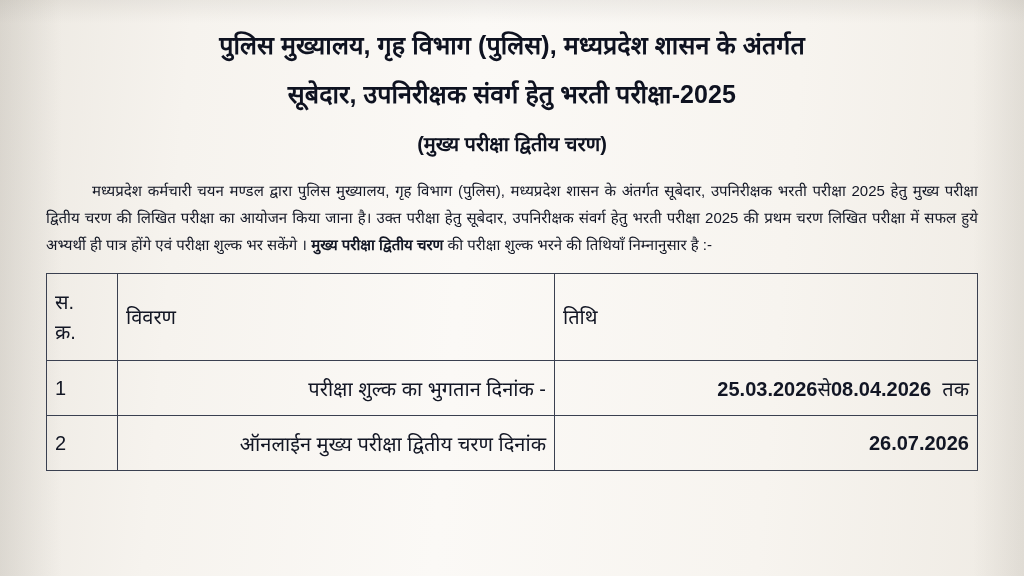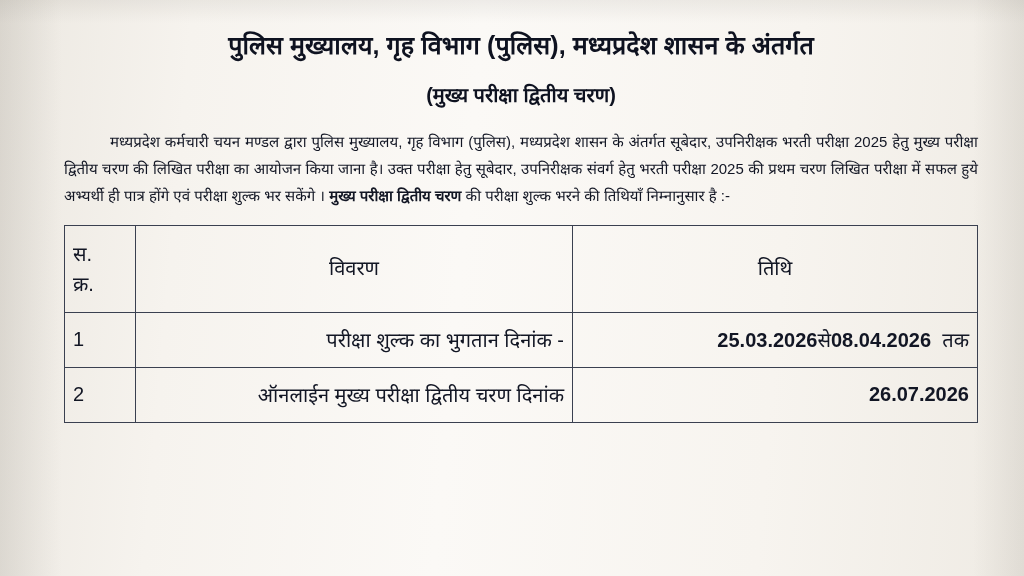--- a/index.html
+++ b/index.html
@@ -14,21 +14,21 @@
     font-family: "Liberation Sans", sans-serif;
     color: #10131c;
   }
   #page {
     position: relative;
     width: 1024px;
     height: 576px;
     background:
       linear-gradient(95deg, #ece8e1 0%, #f6f3ee 18%, #fbf9f6 45%, #f7f4ef 75%, #efebe4 100%);
     box-sizing: border-box;
-    padding: 18px 46px 0 64px;
+    padding: 18px 46px 0 46px;
   }
   
   #page:before {
     content: "";
     position: absolute;
     left: 0; top: 0; right: 0; bottom: 0;
     background:
       linear-gradient(to right, rgba(120,115,105,0.16), rgba(255,255,255,0) 6%),
       linear-gradient(to left, rgba(120,115,105,0.13), rgba(255,255,255,0) 5%),
       linear-gradient(to bottom, rgba(120,115,105,0.10), rgba(255,255,255,0) 4%);
@@ -86,21 +86,21 @@
     padding-left: 10px;
   }
   td.c-desc {
     width: 420px;
     text-align: right;
   }
   td.c-date {
     text-align: right;
   }
   .hdr td {
-    text-align: center;
+    text-align: left;
     height: 74px;
     line-height: 1.45;
   }
   .hdr td.c-sr {
     text-align: left;
   }
   .hdr .sr-stack {
     display: block;
     line-height: 1.5;
   }
@@ -110,20 +110,21 @@
   }
 </style>
 </head>
 <body>
 
 <div id="page">
   <div class="doc">
 
     <div class="title-line t1">पुलिस मुख्यालय, गृह विभाग (पुलिस), मध्यप्रदेश शासन के अंतर्गत</div>
 
+    <div class="title-line t2">सूबेदार, उपनिरीक्षक संवर्ग हेतु भरती परीक्षा-2025</div>
 
     <div class="subtitle">(मुख्य परीक्षा द्वितीय चरण)</div>
 
     <p class="body-para">
       <span>मध्यप्रदेश कर्मचारी चयन मण्डल द्वारा पुलिस मुख्यालय, गृह विभाग (पुलिस), मध्यप्रदेश शासन के अंतर्गत सूबेदार, उपनिरीक्षक भरती परीक्षा 2025 हेतु मुख्य परीक्षा द्वितीय चरण की लिखित परीक्षा का आयोजन किया जाना है। उक्त परीक्षा हेतु सूबेदार, उपनिरीक्षक संवर्ग हेतु भरती परीक्षा 2025 की प्रथम चरण लिखित परीक्षा में सफल हुये अभ्यर्थी ही पात्र होंगे एवं परीक्षा शुल्क भर सकेंगे । </span><b>मुख्य परीक्षा द्वितीय चरण</b><span> की परीक्षा शुल्क भरने की तिथियॉं निम्नानुसार है :-</span>
     </p>
 
     <table class="schedule">
       <tbody>
         <tr class="hdr">

